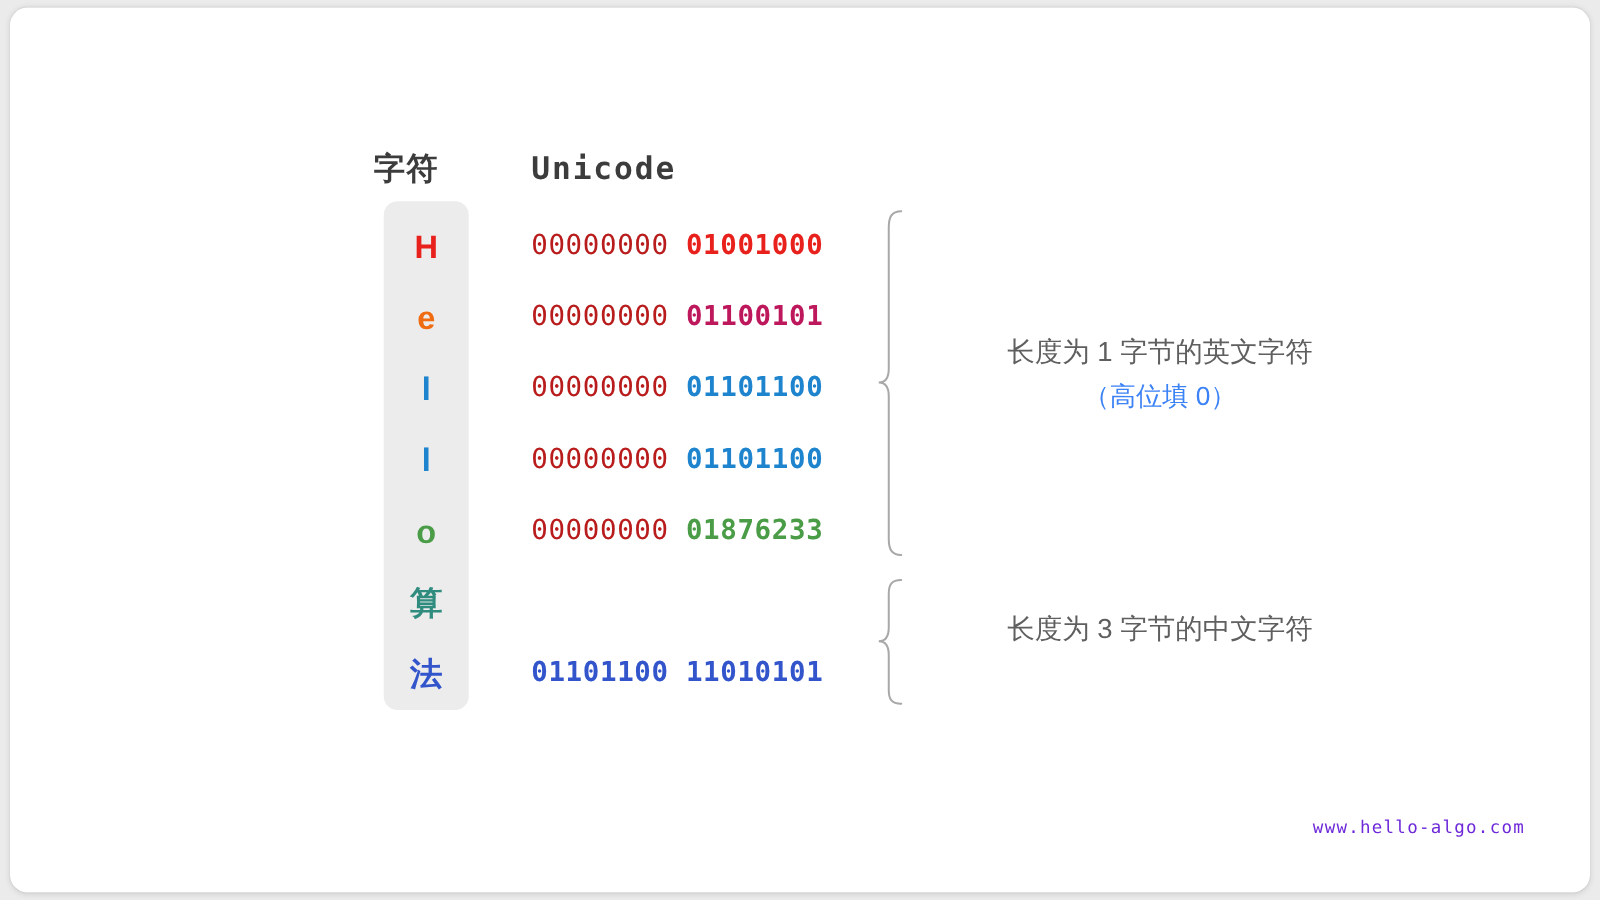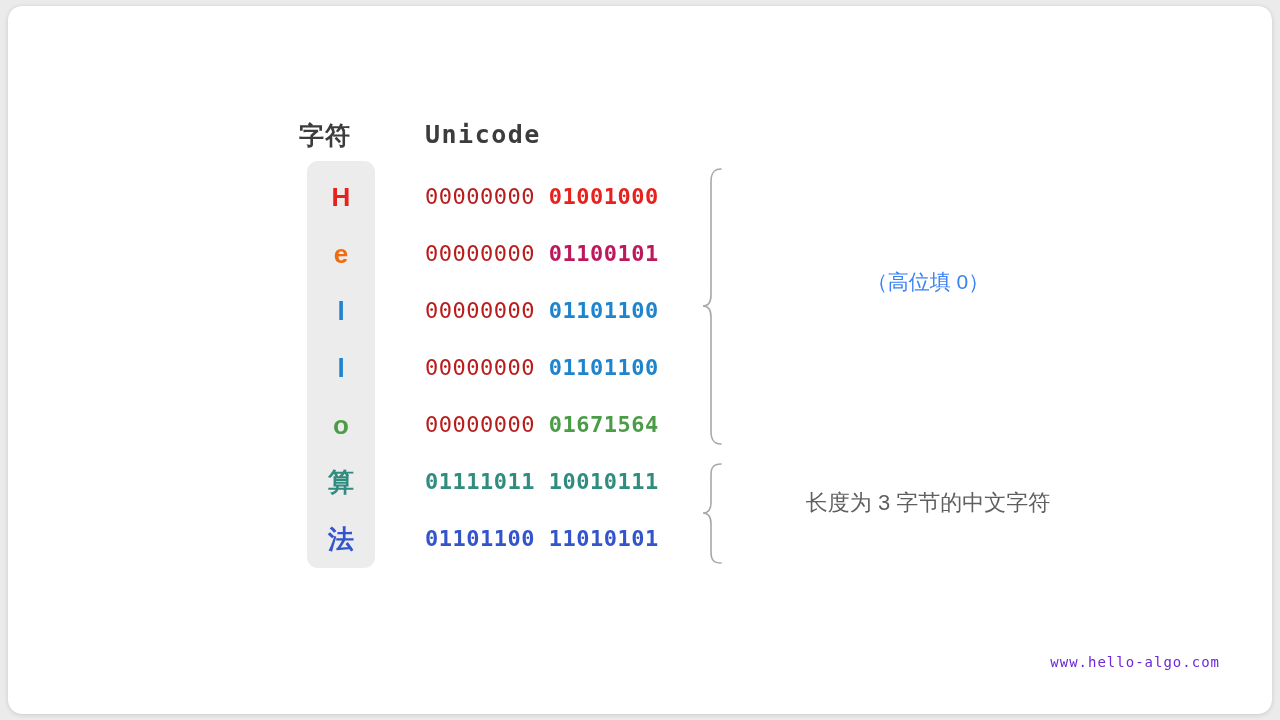--- a/index.html
+++ b/index.html
@@ -175,25 +175,24 @@
         <div class="row" style="top: 277px;">
           <div class="cell-char" style="color: rgb(29, 132, 205);">l</div>
           <div class="cell-bits"><span class="byte-hi-pad">00000000</span> <span class="byte-val" style="color: rgb(29, 132, 205);">01101100</span></div>
         </div>
         <div class="row" style="top: 334px;">
           <div class="cell-char" style="color: rgb(29, 132, 205);">l</div>
           <div class="cell-bits"><span class="byte-hi-pad">00000000</span> <span class="byte-val" style="color: rgb(29, 132, 205);">01101100</span></div>
         </div>
         <div class="row" style="top: 391px;">
           <div class="cell-char" style="color: rgb(74, 156, 70);">o</div>
-          <div class="cell-bits"><span class="byte-hi-pad">00000000</span> <span class="byte-val" style="color: rgb(74, 156, 70);">01671564</span></div>
+          <div class="cell-bits"><span class="byte-hi-pad">00000000</span> <span class="byte-val" style="color: rgb(74, 156, 70);">01876233</span></div>
         </div>
         <div class="row" style="top: 448px;">
           <div class="cell-char" style="color: rgb(47, 140, 126);">算</div>
-          <div class="cell-bits"><span class="byte-val" style="color: rgb(47, 140, 126);">01111011</span> <span class="byte-val" style="color: rgb(47, 140, 126);">10010111</span></div>
         </div>
         <div class="row" style="top: 505px;">
           <div class="cell-char" style="color: rgb(51, 85, 204);">法</div>
           <div class="cell-bits"><span class="byte-val" style="color: rgb(51, 85, 204);">01101100</span> <span class="byte-val" style="color: rgb(51, 85, 204);">11010101</span></div>
         </div>
       </div>
 
     <svg id="braces" viewBox="0 0 1264 708">
 
       <path d="M 713 163
@@ -207,20 +206,21 @@
       <path d="M 713 458
                C 705 458, 703 462, 703 469
                L 703 496
                C 703 503, 701 507, 695 507
                C 701 507, 703 511, 703 518
                L 703 546
                C 703 553, 705 557, 713 557" fill="none" stroke="#a8a8a8" stroke-width="1.6" stroke-linecap="round"></path>
     </svg>
 
     <div class="annot" id="annot-1">
+      <span>长度为 1 字节的英文字符</span>
       <span class="sub">（高位填 0）</span>
     </div>
 
     <div class="annot" id="annot-2">
       <span>长度为 3 字节的中文字符</span>
     </div>
 
     <div id="watermark">www.hello-algo.com</div>
 
   </div>

